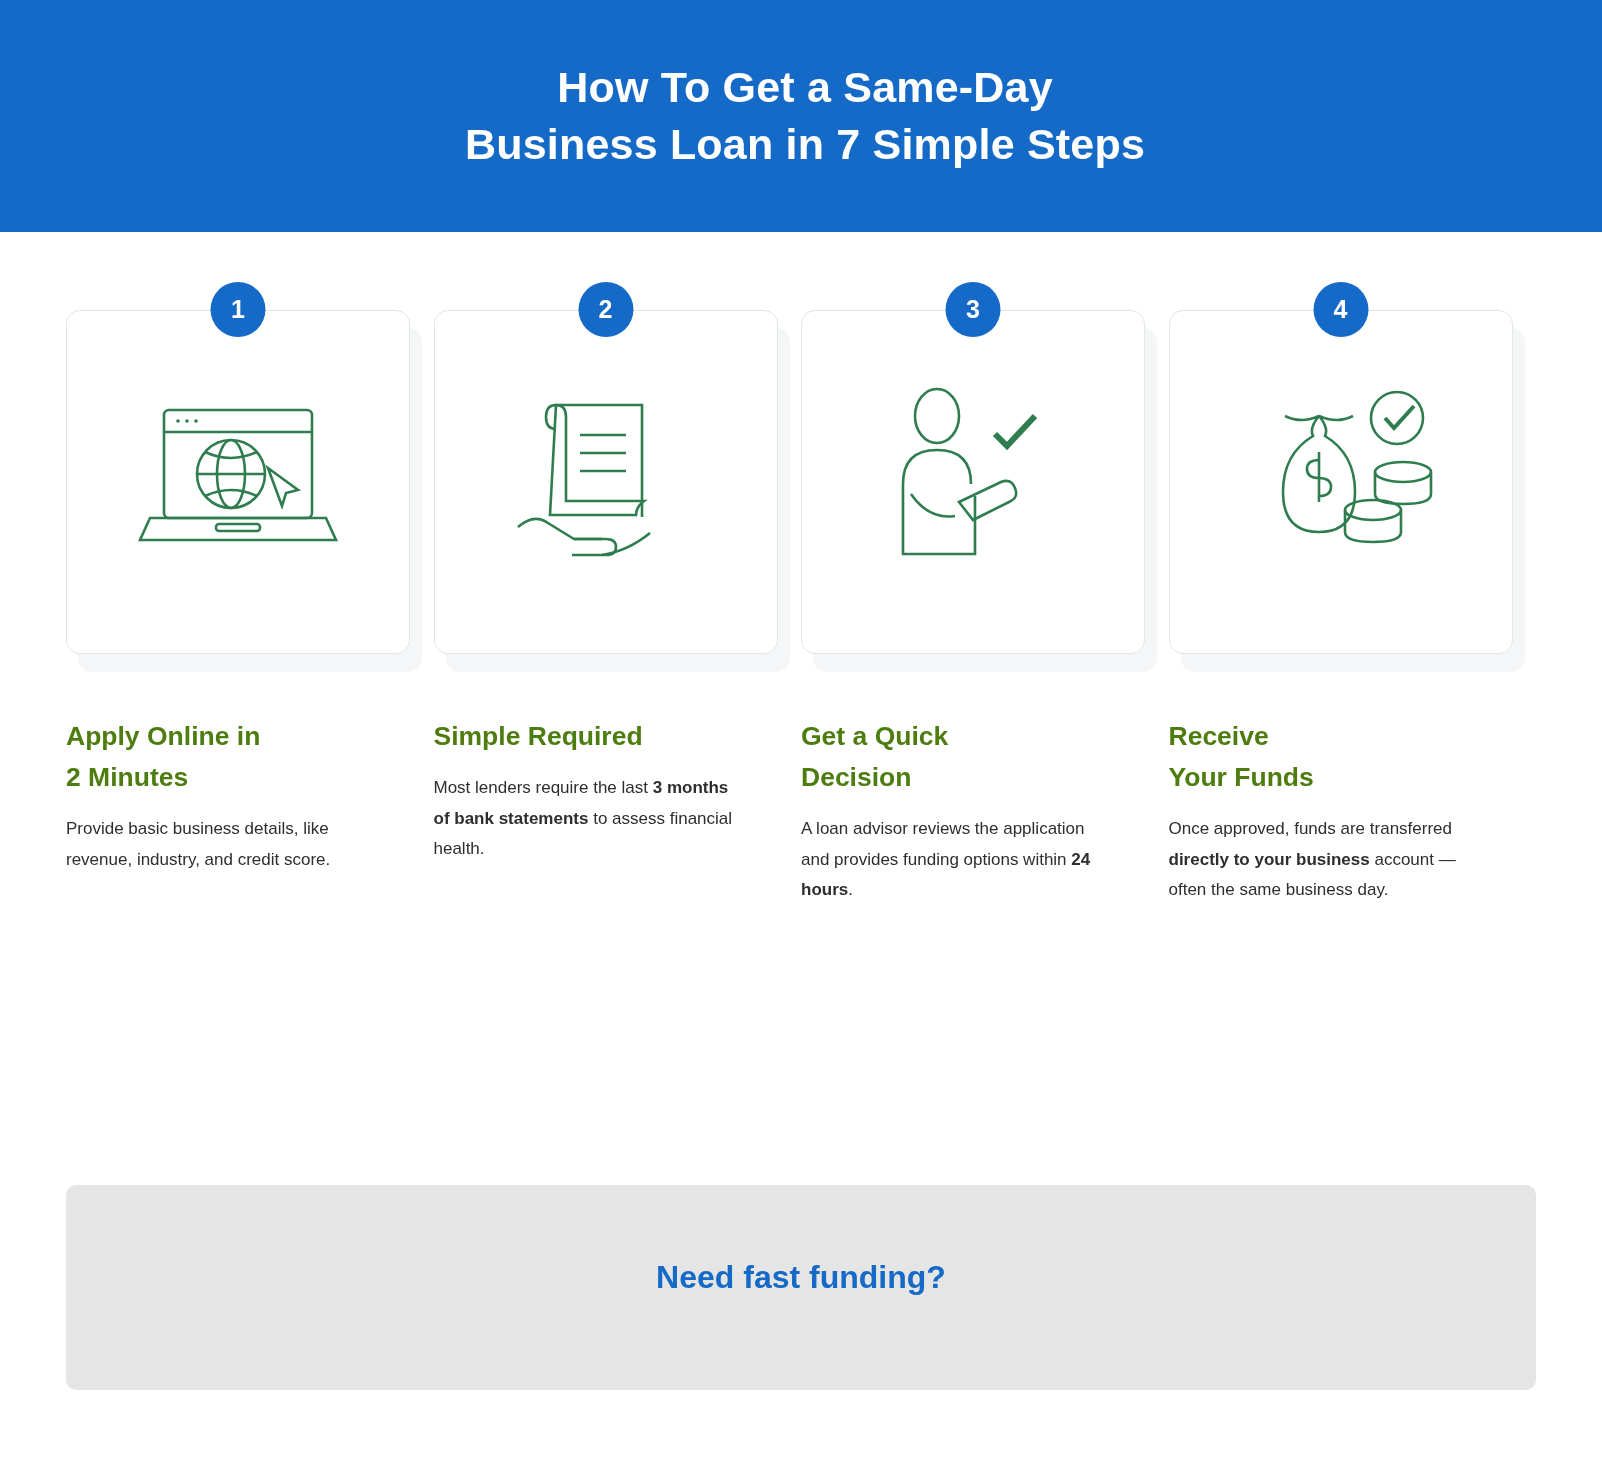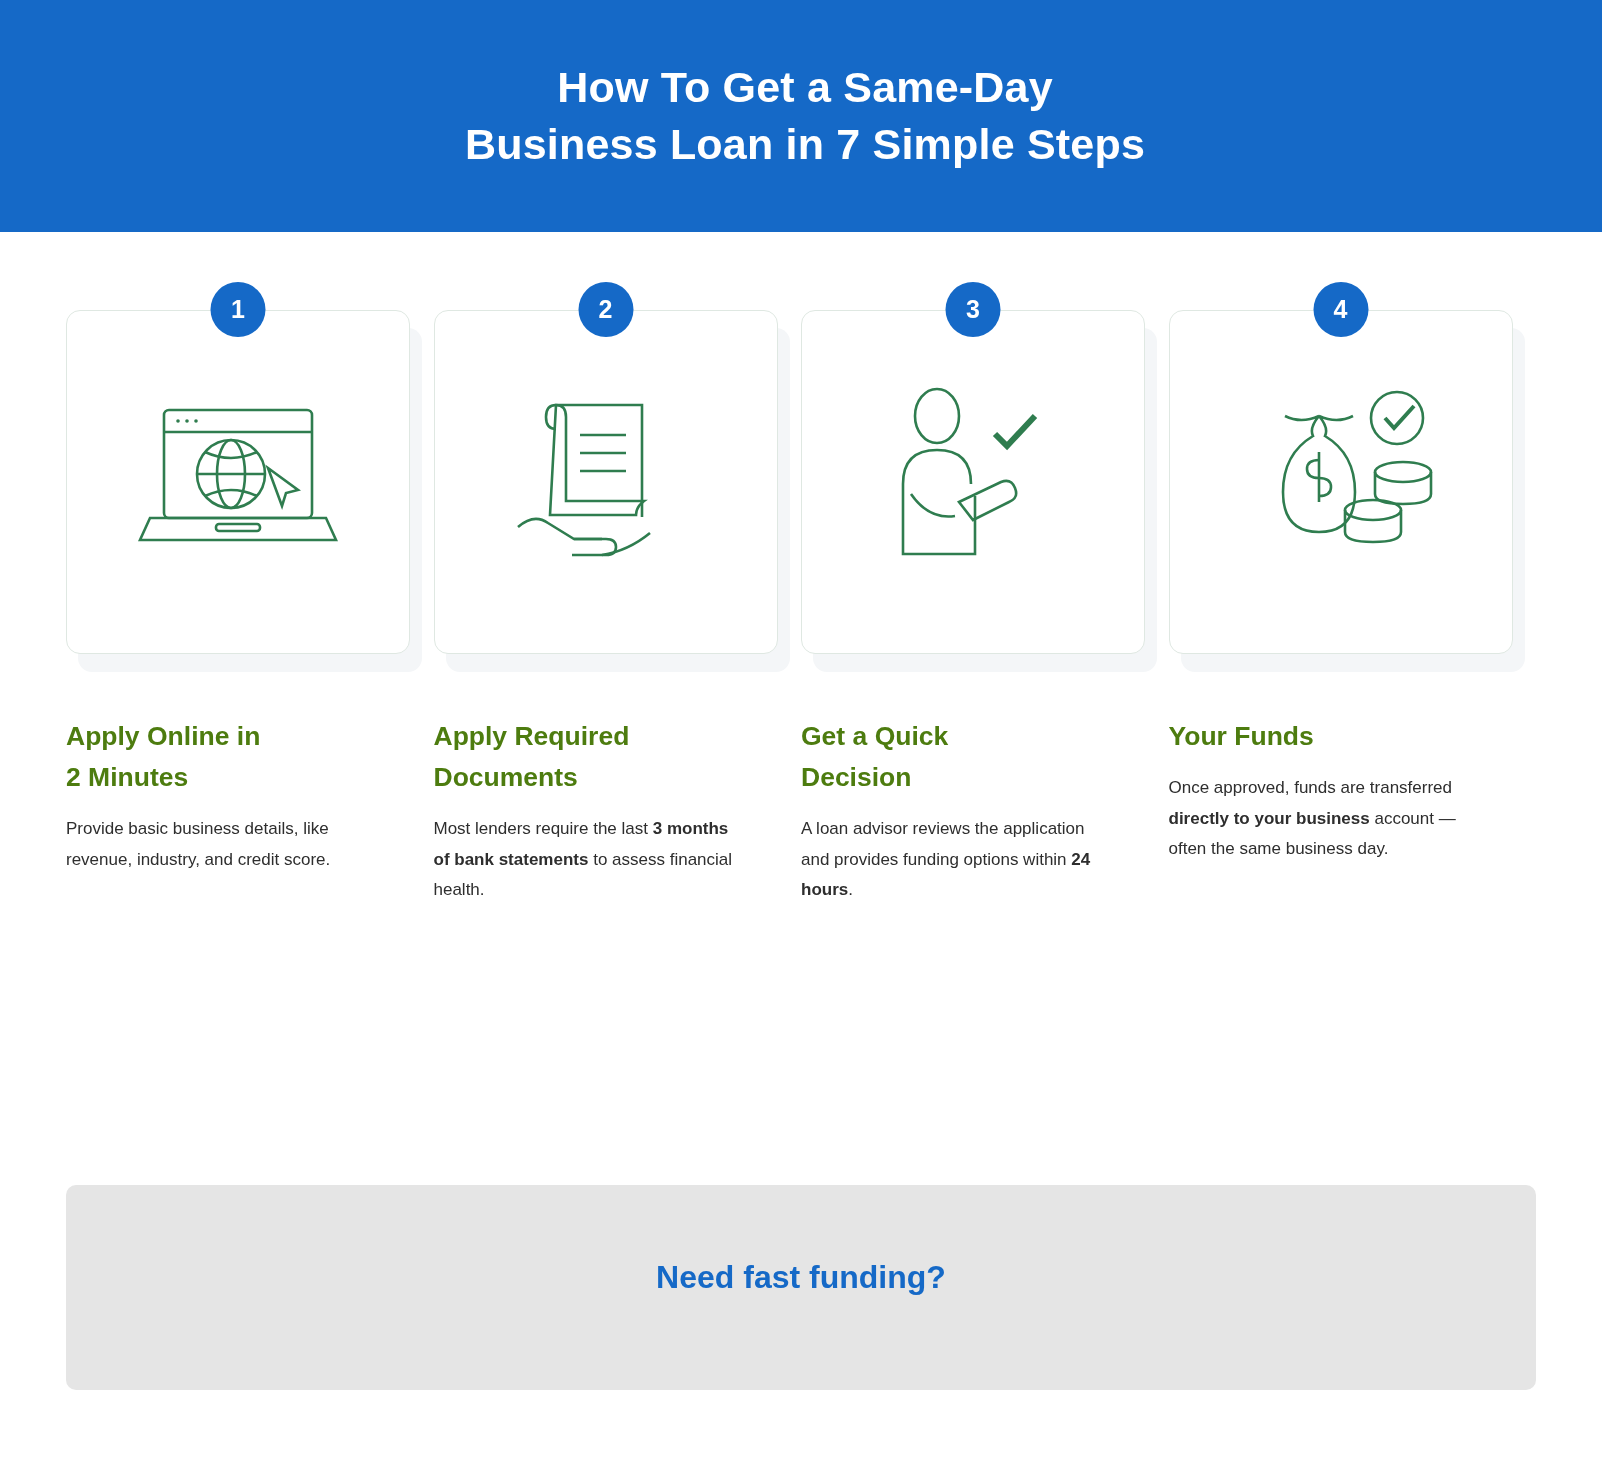--- a/index.html
+++ b/index.html
@@ -206,22 +206,21 @@
             <line x1="84" y1="84" x2="130" y2="84"></line>
             <path d="M22 140 q16 -14 30 -4 l26 16 h32 q10 0 10 8 t-10 8 h-34"></path>
             <path d="M78 152 h28"></path>
             <path d="M106 168 q26 -4 48 -22"></path>
           </svg>
         </div>
       </div>
       <div class="badge">2</div>
     </div>
     <div class="step-title">
-      <div>Apply Required</div>
-      <div>Documents</div>
+      <div>Simple Required</div>
     </div>
     <div class="step-body"><span>Most lenders require the last </span><b>3 months of bank statements</b><span> to assess financial health.</span></div>
   </div>
 
   <div class="step">
     <div class="card-wrap">
       <div class="card-shadow"></div>
       <div class="card">
         <div class="icon-holder">
           <svg width="220" height="200" viewBox="0 0 220 200" fill="none" stroke="#2f7d4f" stroke-width="2.6">
@@ -257,20 +256,21 @@
             <ellipse cx="172" cy="90" rx="28" ry="10"></ellipse>
             <path d="M144 90 v22 q0 10 28 10 t28 -10 v-22"></path>
             <ellipse cx="142" cy="128" rx="28" ry="10"></ellipse>
             <path d="M114 128 v22 q0 10 28 10 t28 -10 v-22"></path>
           </svg>
         </div>
       </div>
       <div class="badge">4</div>
     </div>
     <div class="step-title">
+      <div>Receive</div>
       <div>Your Funds</div>
     </div>
     <div class="step-body"><span>Once approved, funds are transferred </span><b>directly to your business</b><span> account — often the same business day.</span></div>
   </div>
 
 </div>
 
 <div class="cta">
   <div class="cta-title">Need fast funding?</div>
 </div>

